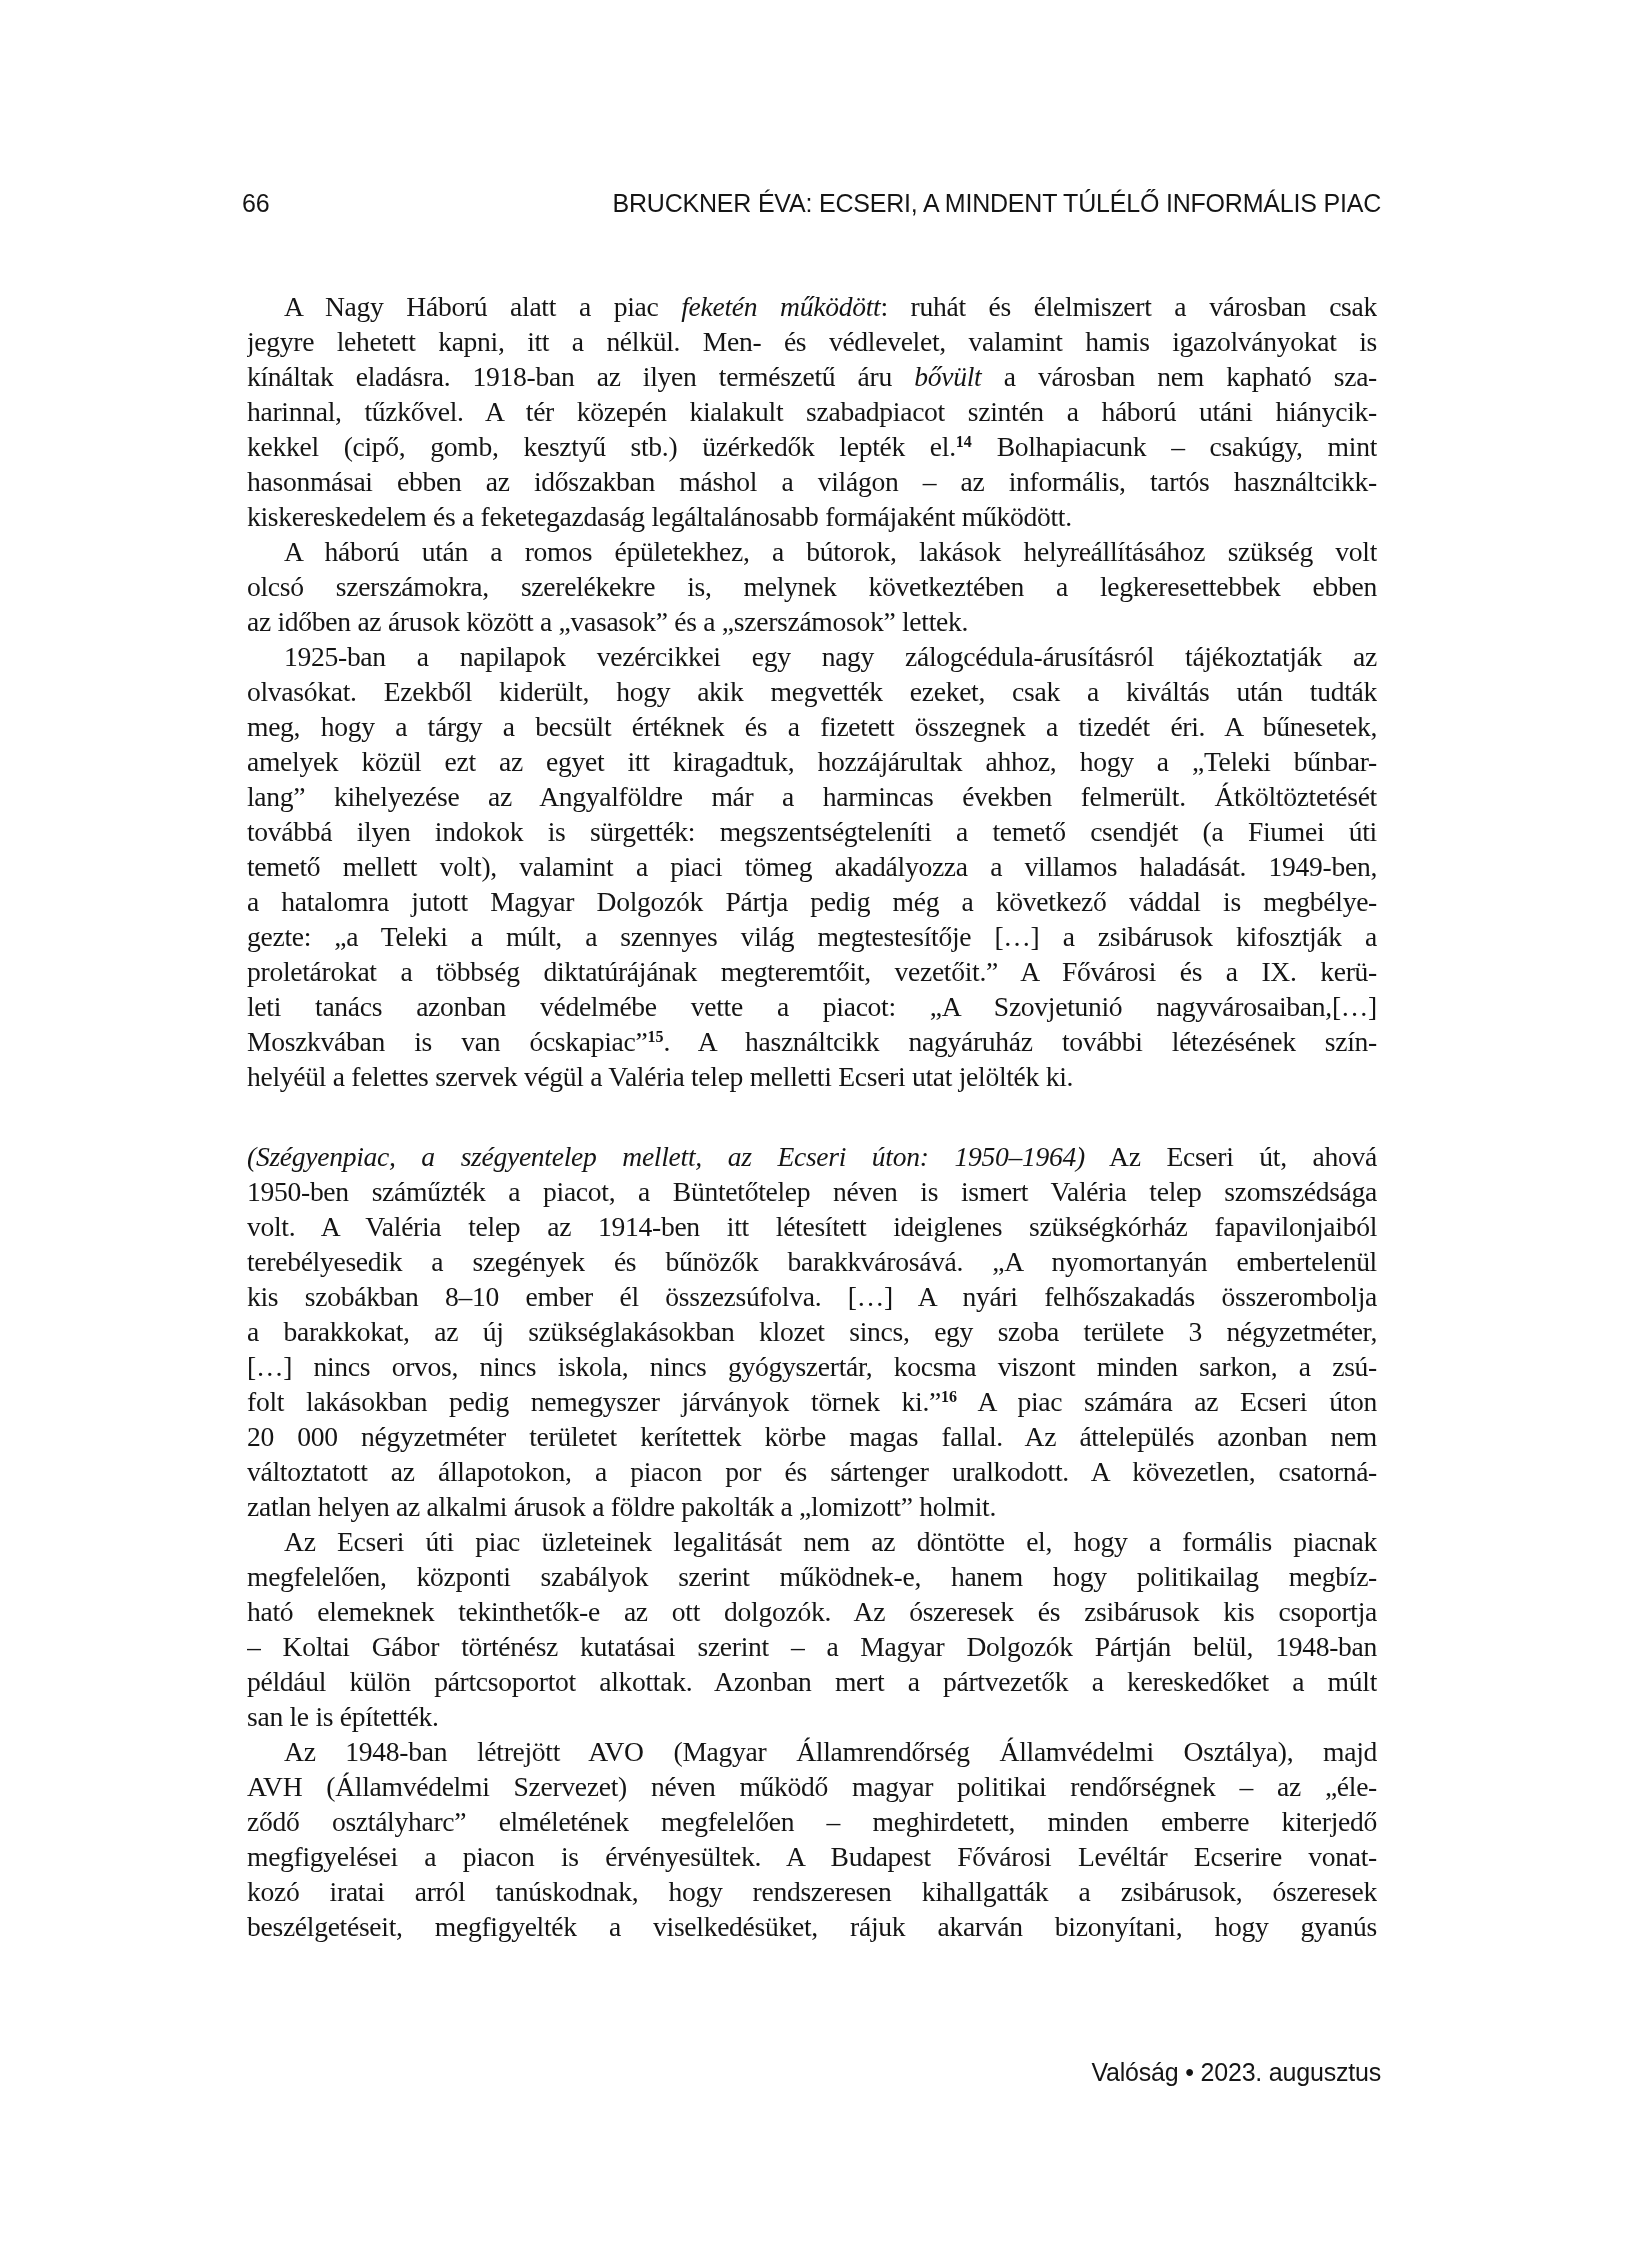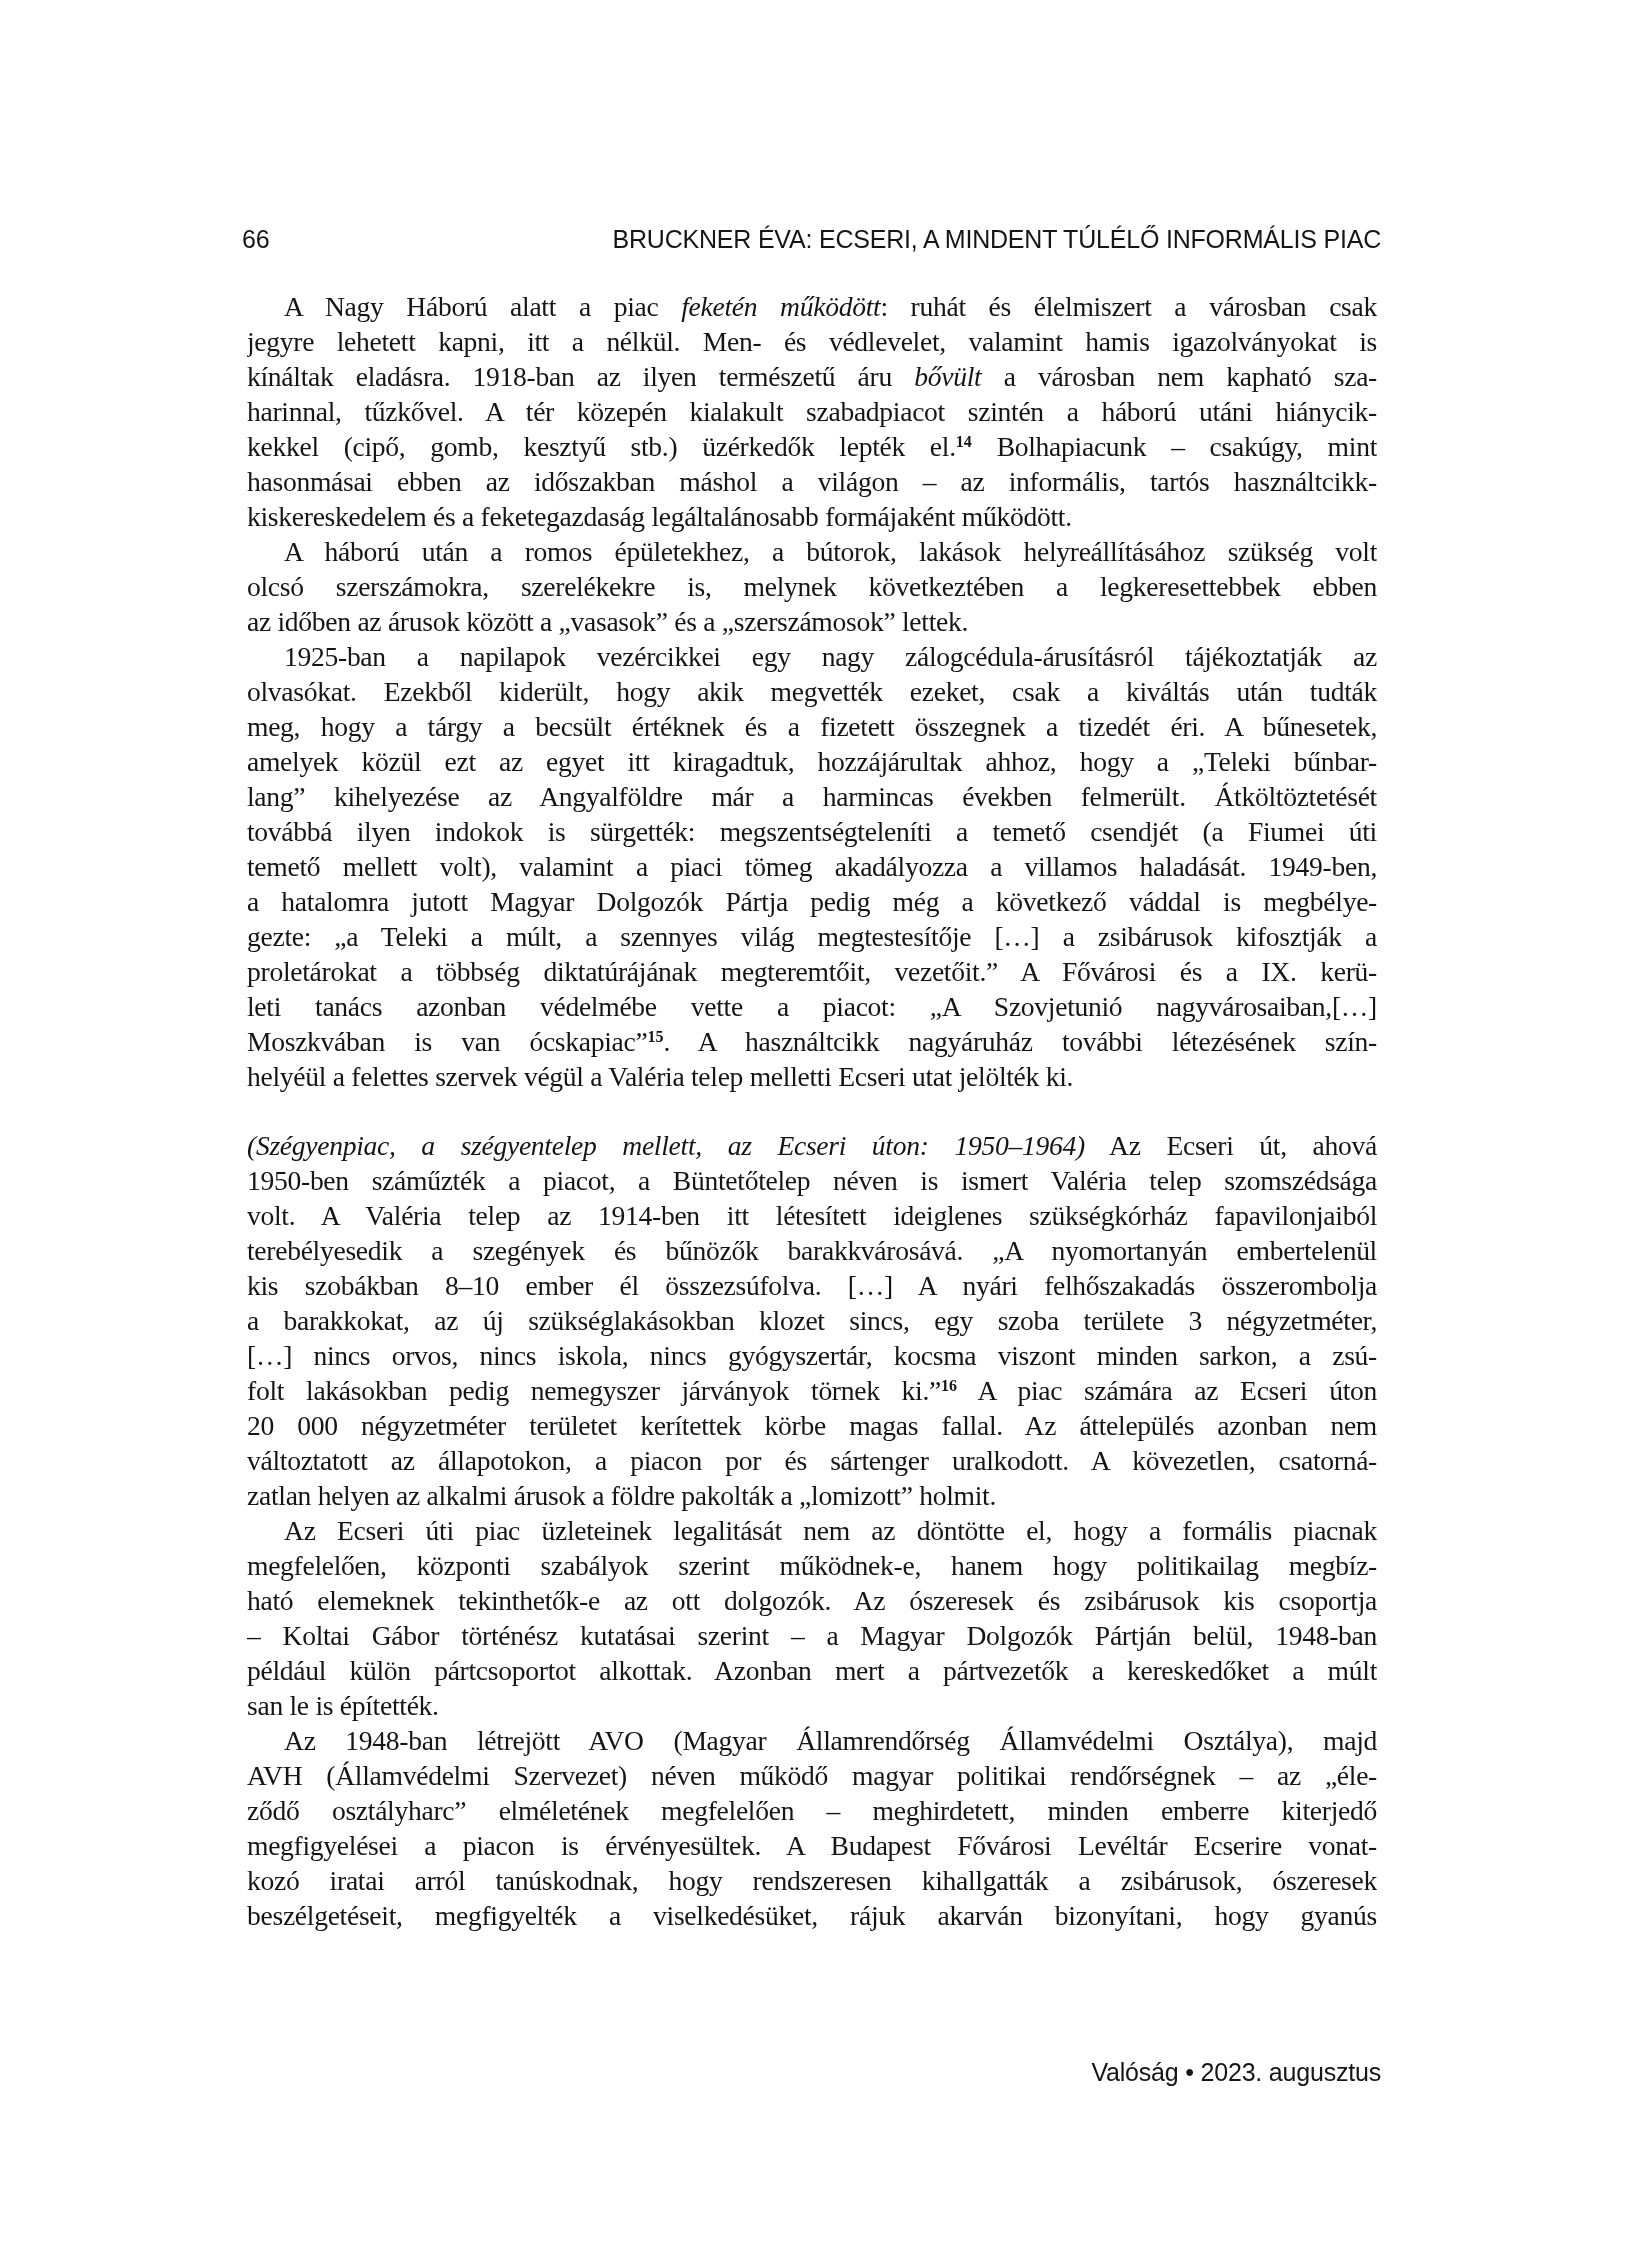--- a/index.html
+++ b/index.html
@@ -17,33 +17,32 @@
     top: 189px;
     left: 242px;
     right: 247px;
     display: flex;
     justify-content: space-between;
     align-items: center;
     font-family: "Liberation Sans", sans-serif;
     font-size: 25px;
     letter-spacing: -0.2px;
     white-space: nowrap;
-    margin-top: 36px;
   }
   .body-text {
     position: absolute;
     top: 289px;
     left: 247px;
     width: 1130px;
     font-size: 27.6px;
     line-height: 35px;
     letter-spacing: -0.3px;
   }
   .para { margin: 0; }
-  .para.gap { margin-top: 34px; }
+  .para.gap { margin-top: 45px; }
   .line {
     height: 35px;
     overflow: hidden;
     text-align: justify;
     text-align-last: justify;
   }
   .line.indent { text-indent: 37px; }
   .line.end { text-align-last: left; }
   .body-text em { font-style: italic; }
   .body-text sup {

